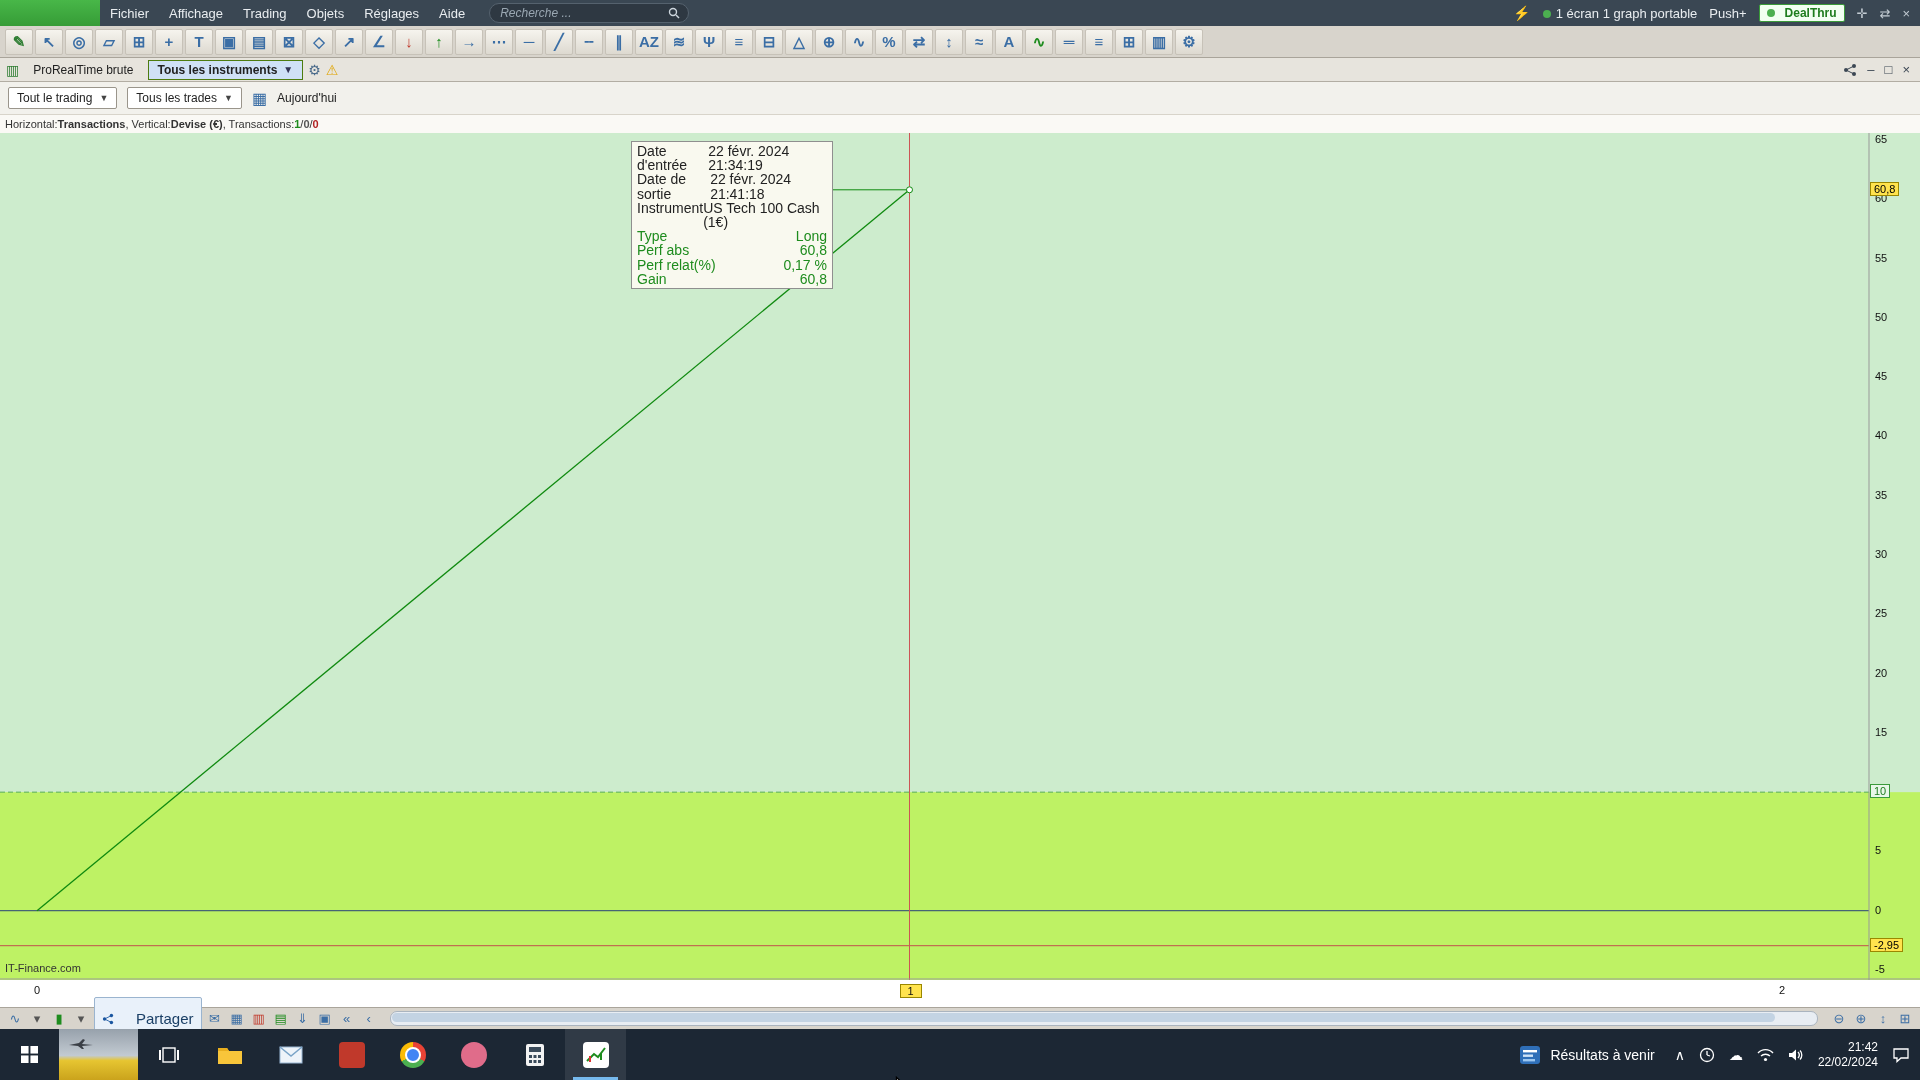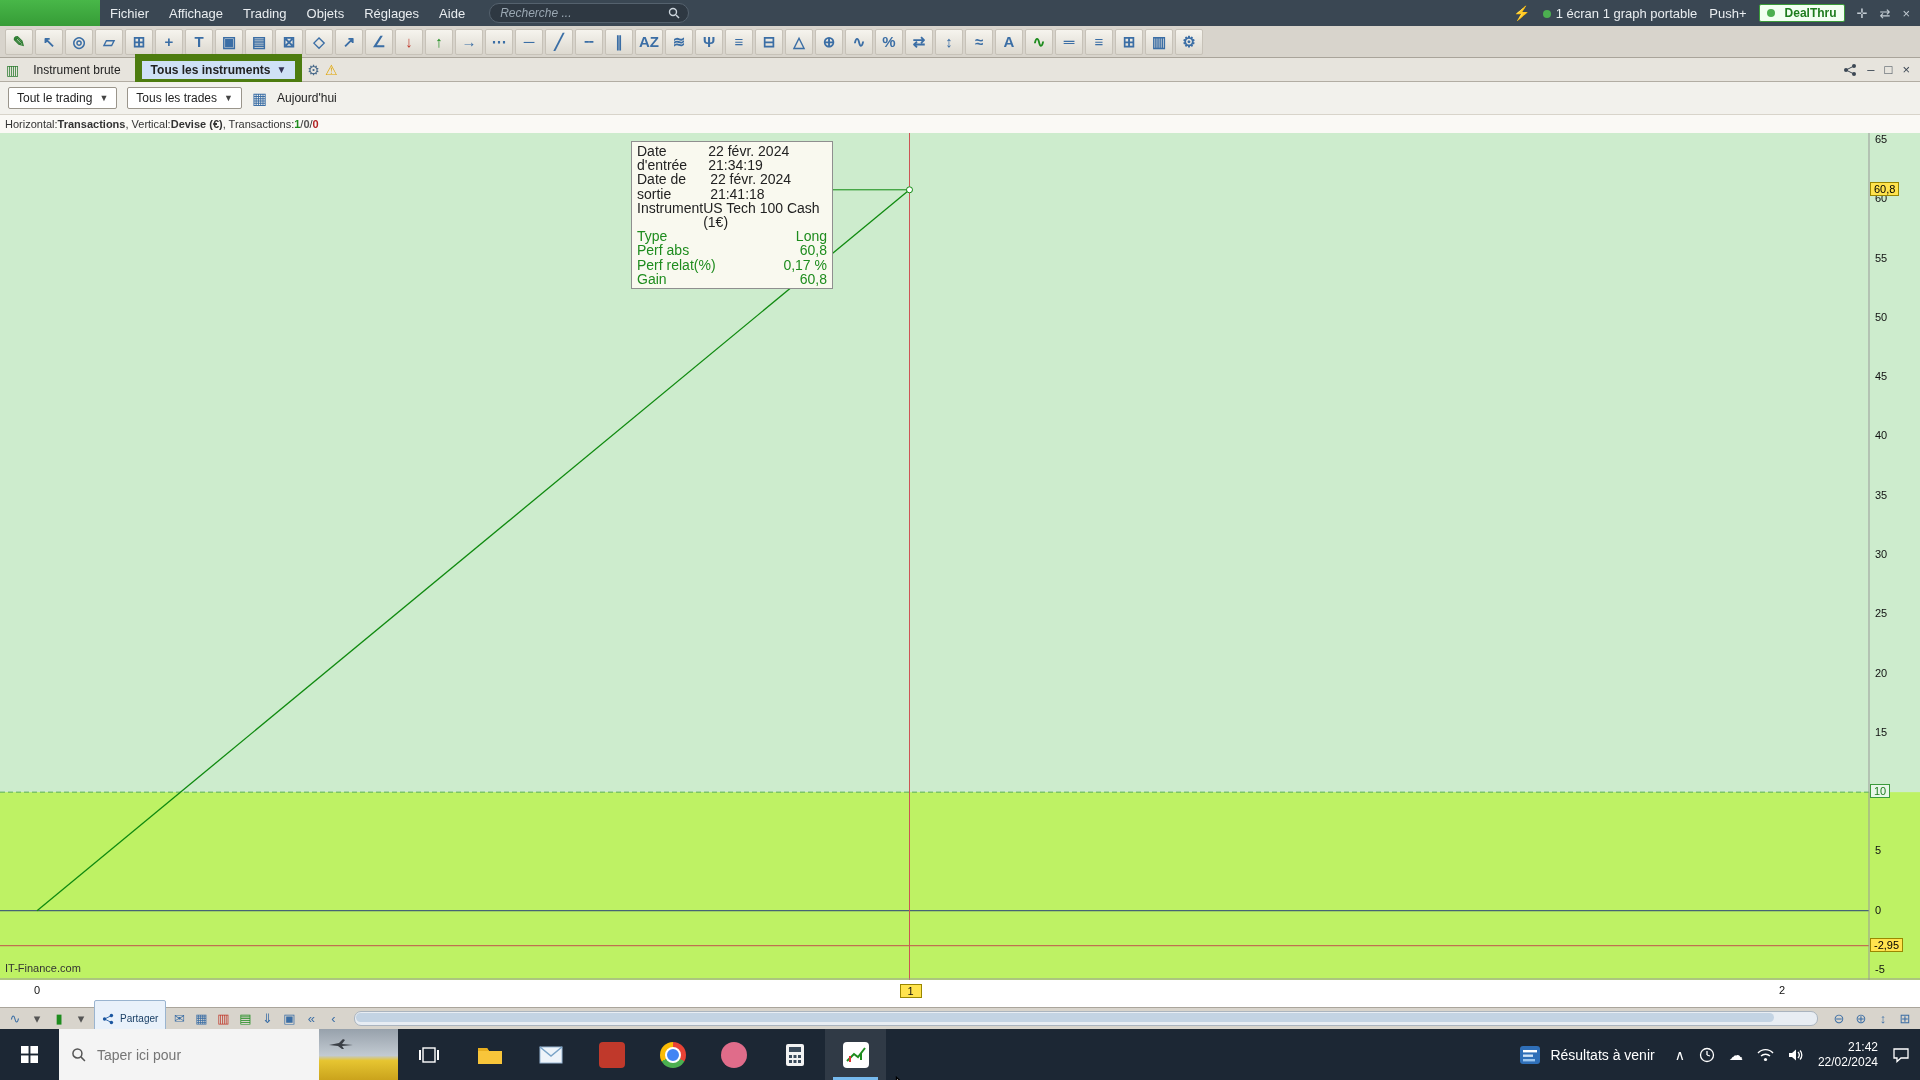--- a/index.html
+++ b/index.html
@@ -23,21 +23,21 @@
   .mb-ico{color:#c3ccd3;font-size:13px;cursor:default;}
 
   
   #toolbar{position:absolute;top:26px;left:0;width:1920px;height:32px;background:#d8d4cc;border-bottom:1px solid #a9a49a;display:flex;align-items:center;gap:2px;padding-left:5px;box-sizing:border-box;}
   .tbicon{width:26px;height:24px;display:flex;align-items:center;justify-content:center;font-size:15px;font-weight:bold;border:1px solid #c7c2b8;border-radius:2px;background:linear-gradient(#f6f4ee,#ddd9d0);cursor:default;}
 
   
   #tabbar{position:absolute;top:58px;left:0;width:1920px;height:24px;background:#e7e4dd;border-bottom:1px solid #b2ada3;display:flex;align-items:center;gap:5px;padding:0 6px;box-sizing:border-box;}
   .panel-ico{color:#2e7d32;font-size:14px;}
   .tab{padding:2px 9px;font-size:12px;color:#222;}
-  .tab.selected{background:#cfe1f6;border:7px solid #4d7c0f;font-weight:bold;display:flex;align-items:center;gap:6px;}
+  .tab.selected{background:#cfe1f6;border:1px solid #4d7c0f;font-weight:bold;display:flex;align-items:center;gap:6px;}
   .tab-caret{font-size:10px;color:#335;}
   .tb-small{color:#4a6a8a;font-size:14px;}
   .warn{color:#e0a400;font-size:14px;}
   #tabbar-right{margin-left:auto;display:flex;align-items:center;gap:10px;color:#3c4754;font-size:13px;padding-right:4px;}
 
   
   #filterbar{position:absolute;top:82px;left:0;width:1920px;height:33px;background:#f2f1ec;border-bottom:1px solid #d8d4ca;display:flex;align-items:center;gap:10px;padding-left:8px;box-sizing:border-box;}
   .dropdown{display:inline-flex;align-items:center;gap:7px;background:#fff;border:1px solid #9a958b;padding:3px 8px;font-size:12px;color:#222;border-radius:2px;cursor:default;}
   .dd-caret{font-size:9px;color:#444;}
   .cal-ico{color:#3b6ea5;font-size:16px;}
@@ -62,21 +62,21 @@
   .xtick{position:absolute;top:4px;width:20px;text-align:center;font-size:11px;color:#111;}
   .xtick.hl{background:#ffe34d;border:1px solid #9a8700;}
   #watermark{position:absolute;left:5px;top:829px;font-size:11px;color:#333;}
   #trade-tooltip{position:absolute;left:631px;top:8px;width:200px;background:#f9f9ef;border:1px solid #8f8f8f;z-index:4;padding:2px 0;}
   .tt-row{display:flex;justify-content:space-between;padding:0 5px;font-size:14px;line-height:14.2px;color:#222;}
   #cursor{position:absolute;left:893px;top:943px;z-index:9;}
 
   
   #footerbar{position:absolute;top:1007px;left:0;width:1920px;height:22px;background:#d8d4cc;border-top:1px solid #aaa59b;display:flex;align-items:center;gap:3px;padding:0 5px;box-sizing:border-box;}
   .ftbtn{min-width:20px;height:18px;display:flex;align-items:center;justify-content:center;font-size:13px;cursor:default;}
-  #partager{display:flex;align-items:center;gap:6px;background:#e9f1fa;border:1px solid #9ab4cf;border-radius:2px;padding:12px 7px;font-size:10px;color:#1a3f66;}
+  #partager{display:flex;align-items:center;gap:22px;background:#e9f1fa;border:1px solid #9ab4cf;border-radius:2px;padding:12px 7px;font-size:15px;color:#1a3f66;}
   #hscroll{flex:1;height:13px;margin:0 8px;background:#e8edf3;border:1px solid #aab4bf;border-radius:7px;position:relative;}
   #hscroll .thumb{position:absolute;left:1px;top:1px;height:9px;width:97%;background:#c3d3e3;border-radius:6px;}
 
   
   #taskbar{position:absolute;top:1029px;left:0;width:1920px;height:51px;background:#1c2734;display:flex;align-items:stretch;color:#fff;}
   .tk-btn{display:flex;align-items:center;justify-content:center;cursor:default;}
   #tk-start{width:59px;}
   #tk-search{width:260px;background:#f4f4f4;color:#4a4a4a;display:flex;align-items:center;gap:9px;padding-left:12px;box-sizing:border-box;}
   #tk-search input{border:none;outline:none;background:transparent;font-size:14px;color:#4a4a4a;width:170px;font-family:"Liberation Sans",sans-serif;}
   #tk-thumb{width:79px;background:linear-gradient(180deg,#97a1ab 0%,#c2cad2 52%,#e6c531 62%,#caa31c 100%);position:relative;}
@@ -163,21 +163,21 @@
       <span class="tbicon" style="color: rgb(30, 140, 30);">∿</span>
       <span class="tbicon" style="color: rgb(59, 110, 165);">═</span>
       <span class="tbicon" style="color: rgb(59, 110, 165);">≡</span>
       <span class="tbicon" style="color: rgb(59, 110, 165);">⊞</span>
       <span class="tbicon" style="color: rgb(59, 110, 165);">▥</span>
       <span class="tbicon" style="color: rgb(59, 110, 165);">⚙</span>
     </div>
 
   <div id="tabbar">
     <span class="panel-ico">▥</span>
-    <span class="tab">Instrument brute</span>
+    <span class="tab">ProRealTime brute</span>
     <span class="tab selected">
         <span>Tous les instruments</span>
         <span class="tab-caret">▼</span>
       </span>
     <span class="tb-small">⚙</span>
     <span class="warn">⚠</span>
     <div id="tabbar-right">
       <svg width="14" height="14" viewBox="0 0 14 14">
           <circle cx="11" cy="3" r="2" fill="#3c4754"></circle>
           <circle cx="3" cy="7" r="2" fill="#3c4754"></circle>
@@ -341,27 +341,20 @@
 
   <div id="taskbar">
     <div id="tk-start" class="tk-btn">
       <svg width="17" height="17" viewBox="0 0 18 18">
           <rect x="0" y="0" width="8" height="8" fill="#fff"></rect>
           <rect x="10" y="0" width="8" height="8" fill="#fff"></rect>
           <rect x="0" y="10" width="8" height="8" fill="#fff"></rect>
           <rect x="10" y="10" width="8" height="8" fill="#fff"></rect>
         </svg>
     </div>
-    <div id="tk-search">
-      <svg width="15" height="15" viewBox="0 0 14 14">
-          <circle cx="6" cy="6" r="4.2" fill="none" stroke="#555" stroke-width="1.4"></circle>
-          <line x1="9.2" y1="9.2" x2="13" y2="13" stroke="#555" stroke-width="1.4"></line>
-        </svg>
-      <input placeholder="Taper ici pour" style="">
-    </div>
     <div id="tk-thumb">
       <svg width="28" height="12" viewBox="0 0 28 12">
           <path d="M2,7 L12,5 L16,1 L18,2 L15,6 L26,7 L15,8 L17,11 L15,11 L11,8 Z" fill="#3a3f46"></path>
         </svg>
     </div>
     <div class="tk-app">
       <svg width="20" height="18" viewBox="0 0 20 18">
           <rect x="4" y="2" width="12" height="14" fill="none" stroke="#fff" stroke-width="1.4"></rect>
           <rect x="0" y="4" width="2" height="10" fill="#fff"></rect>
           <rect x="18" y="4" width="2" height="10" fill="#fff"></rect>

